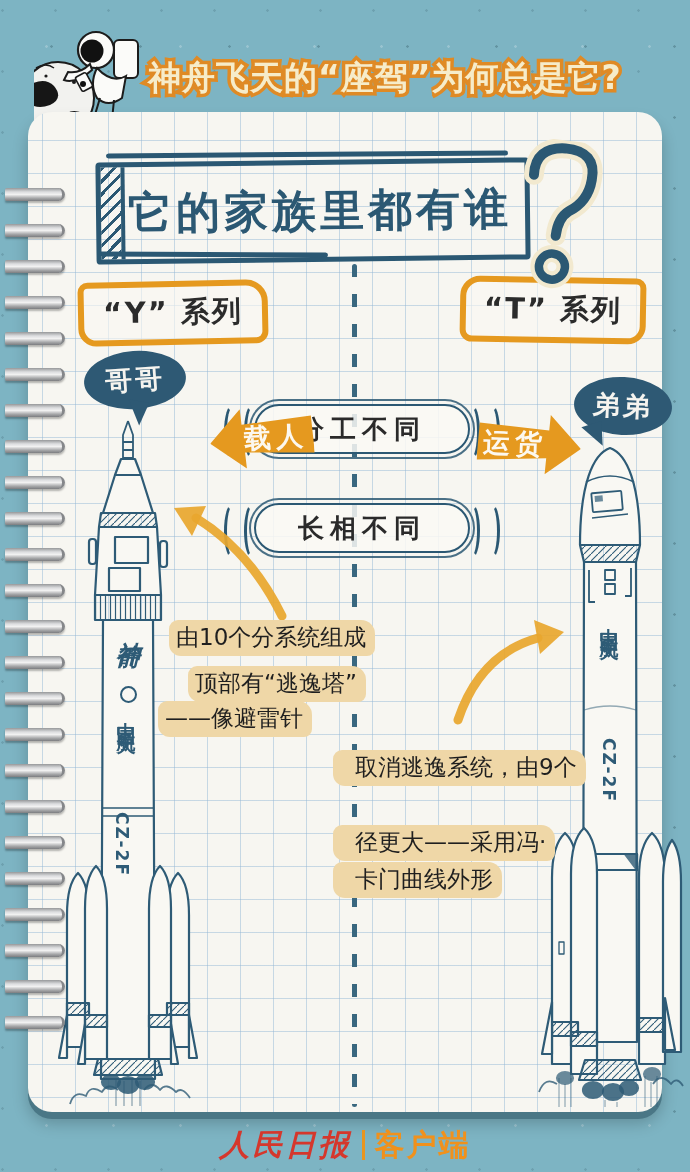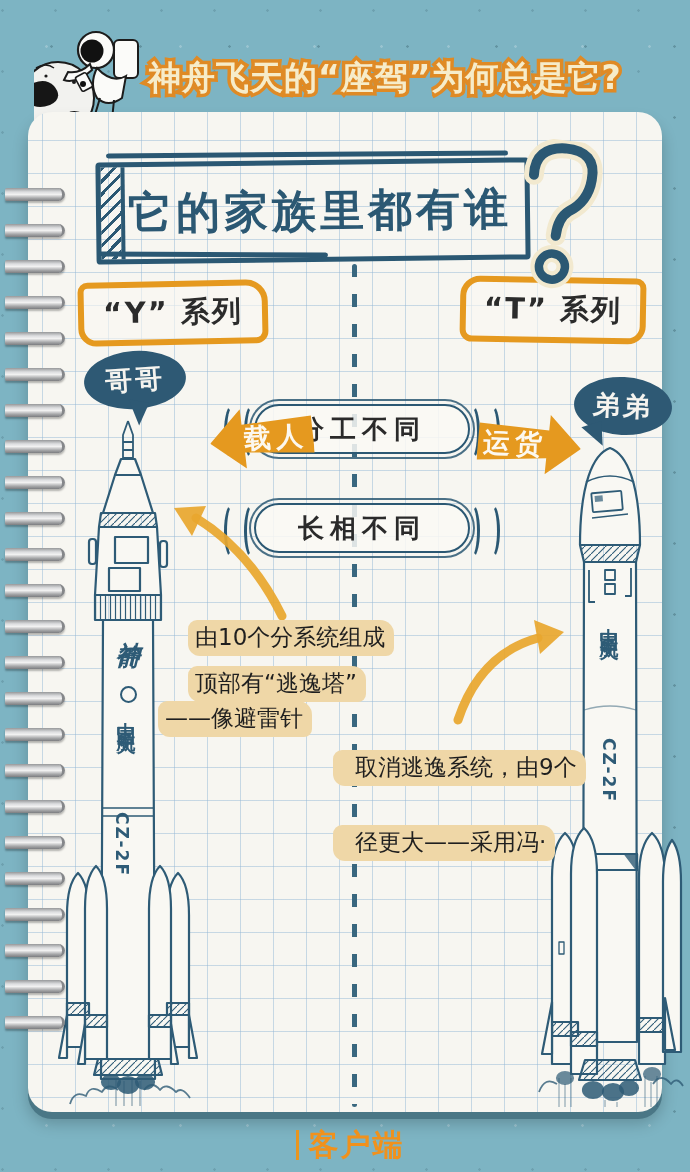--- a/index.html
+++ b/index.html
@@ -102,21 +102,21 @@
   .logo-ring{position:absolute;left:120px;top:686px;width:13px;height:13px;border:2.5px solid #2e5b76;border-radius:50%;z-index:10;}
 
   
   .curve-arrow{position:absolute;z-index:11;}
   .curve-left{left:150px;top:496px;width:140px;height:126px;}
   .curve-right{left:452px;top:614px;width:122px;height:112px;}
 
   
   .note{position:absolute;z-index:12;color:#1f1f1f;font-size:23px;font-weight:500;line-height:30px;
     background:#efd7a7;padding:2px 9px 4px 7px;border-radius:9px 14px 8px 12px;white-space:nowrap;}
-  .note-l1{left:188px;top:620px;}
+  .note-l1{left:169px;top:620px;}
   .note-l2{left:180px;top:666px;margin-left:8px;}
   .note-l3{left:158px;top:701px;}
   .notes-right{position:absolute;left:333px;top:750px;width:240px;z-index:12;}
   .nr{position:static;display:inline-block;margin-bottom:1px;padding-left:22px;}
   .nr-gap{margin-top:11px;}
 
   
   .footer{position:absolute;left:0;top:1122px;width:690px;height:46px;z-index:4;
     display:flex;align-items:center;justify-content:center;}
   .brand{color:#d5372c;font-family:"DejaVu Serif",serif;font-style:italic;font-weight:700;font-size:30px;letter-spacing:3px;}
@@ -343,20 +343,22 @@
 
   <div class="note note-l1">由10个分系统组成</div>
   <div class="note note-l2">顶部有“逃逸塔”</div>
   <div class="note note-l3">——像避雷针</div>
 
   <div class="notes-right">
     <span class="note nr">取消逃逸系统，由9个</span><br>
     <br>
     <br>
     <span class="note nr">径更大——采用冯·</span><br>
+    <span class="note nr">卡门曲线外形</span>
   </div>
 
   <div class="footer">
+    <span class="brand">人民日报</span>
     <span class="brand-divider"></span>
     <span class="channel">客户端</span>
   </div>
 
 </div>
 
 </body></html>

